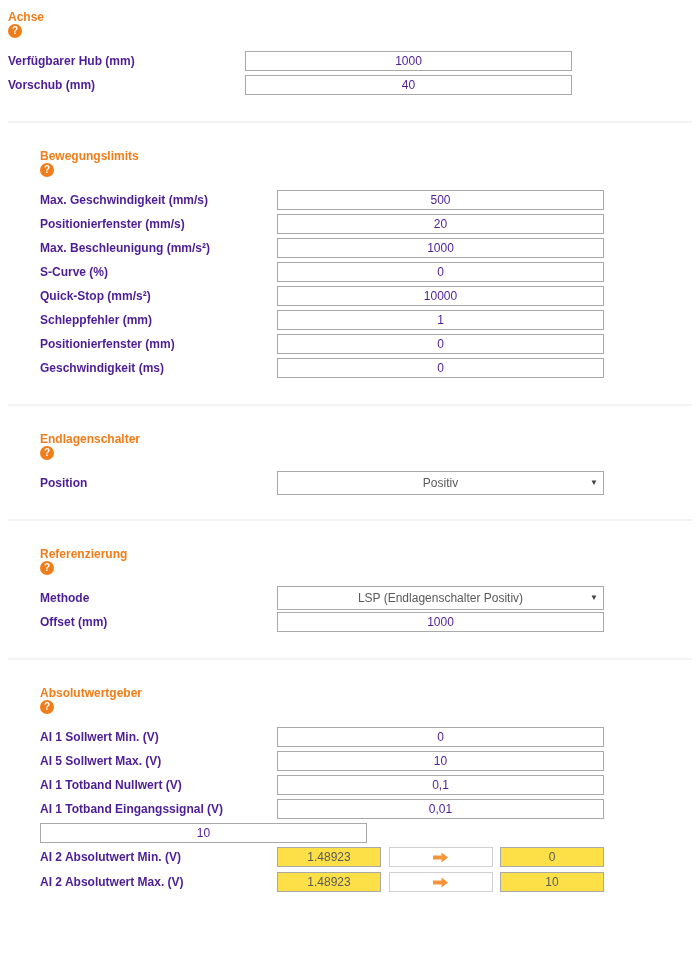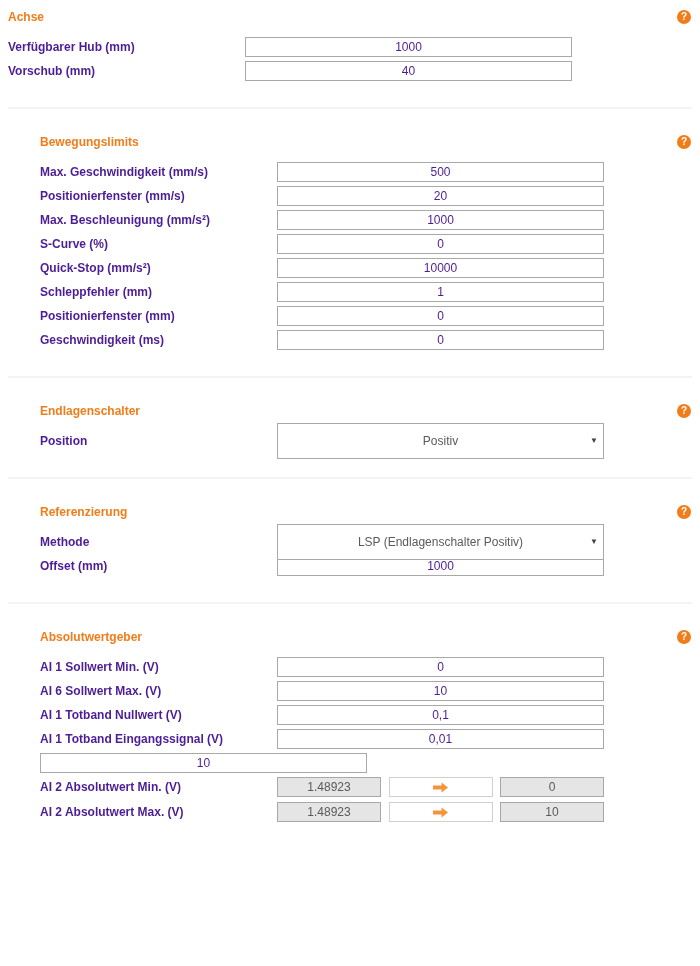--- a/index.html
+++ b/index.html
@@ -6,20 +6,21 @@
   .page {
     width:700px; height:966px; box-sizing:border-box;
     padding-top:10px; background:#fff;
     font-family:"Liberation Sans", sans-serif;
   }
   .section { padding:0 8px 22px 8px; position:relative; }
   .section.spaced { padding-top:26px;padding-left:40px; }
   .section-head {
     display:flex; justify-content:space-between; align-items:flex-start;
     margin-bottom:13px;
+    flex-direction:column;
   }
   .section-title {
     color:#f07d1a; font-size:12px; font-weight:bold; line-height:14px;
   }
   .help-btn {
     width:14px; height:14px; border-radius:50%;
     background:#f07d1a; border:none; padding:0; margin-right:1px;
     display:flex; align-items:center; justify-content:center;
     cursor:pointer;
   }
@@ -33,33 +34,33 @@
     white-space:nowrap; overflow:hidden;
   }
   .field-wrap { width:327px; }
   input.field {
     width:100%; height:20px; box-sizing:border-box;
     border:1px solid #a9a9a9; background:#fff;
     text-align:center; font-size:12px; color:#4c1d95;
     font-family:"Liberation Sans", sans-serif; padding:0; outline:none;
   }
   .select {
-    position:relative; width:100%; height:36px; box-sizing:border-box;
+    position:relative; width:100%; height:24px; box-sizing:border-box;
     border:1px solid #a9a9a9; background:#fff; cursor:pointer;
     display:flex; align-items:center; justify-content:center;
     font-size:12px; color:#5a5a5a;
   }
   .select-arrow {
     position:absolute; right:5px; top:50%; transform:translateY(-50%);
     font-size:8px; color:#404040; line-height:8px;
   }
   .transfer { display:flex; justify-content:space-between; width:327px; }
   .transfer-cell {
     width:104px; height:20px; box-sizing:border-box;
-    border:1px solid #a8a8a8; background:#e5e5e5;
+    border:1px solid #a8a8a8; background:#fde047;
     display:flex; align-items:center; justify-content:center;
     font-size:12px; color:#5a5a5a;
   }
   .transfer-btn {
     width:104px; height:20px; box-sizing:border-box;
     border:1px solid #d0d0d0; background:#ffffff; cursor:pointer;
     display:flex; align-items:center; justify-content:center; padding:0;
   }
   .divider { border-top:2px solid #f3f3f3; margin:0 8px; }
 </style>
@@ -179,21 +180,21 @@
       <div class="section-title">Absolutwertgeber</div>
       <button class="help-btn">
         <span class="help-glyph">?</span>
       </button>
     </div>
     <div class="row">
       <div class="row-label">AI 1 Sollwert Min. (V)</div>
       <div class="field-wrap"><input class="field" type="text" value="0" style=""></div>
     </div>
     <div class="row">
-      <div class="row-label">AI 6 Sollwert Max. (V)</div>
+      <div class="row-label">AI 5 Sollwert Max. (V)</div>
       <div class="field-wrap"><input class="field" type="text" value="10" style=""></div>
     </div>
     <div class="row">
       <div class="row-label">AI 1 Totband Nullwert (V)</div>
       <div class="field-wrap"><input class="field" type="text" value="0,1" style=""></div>
     </div>
     <div class="row">
       <div class="row-label">AI 1 Totband Eingangssignal (V)</div>
       <div class="field-wrap"><input class="field" type="text" value="0,01" style=""></div>
     </div>

